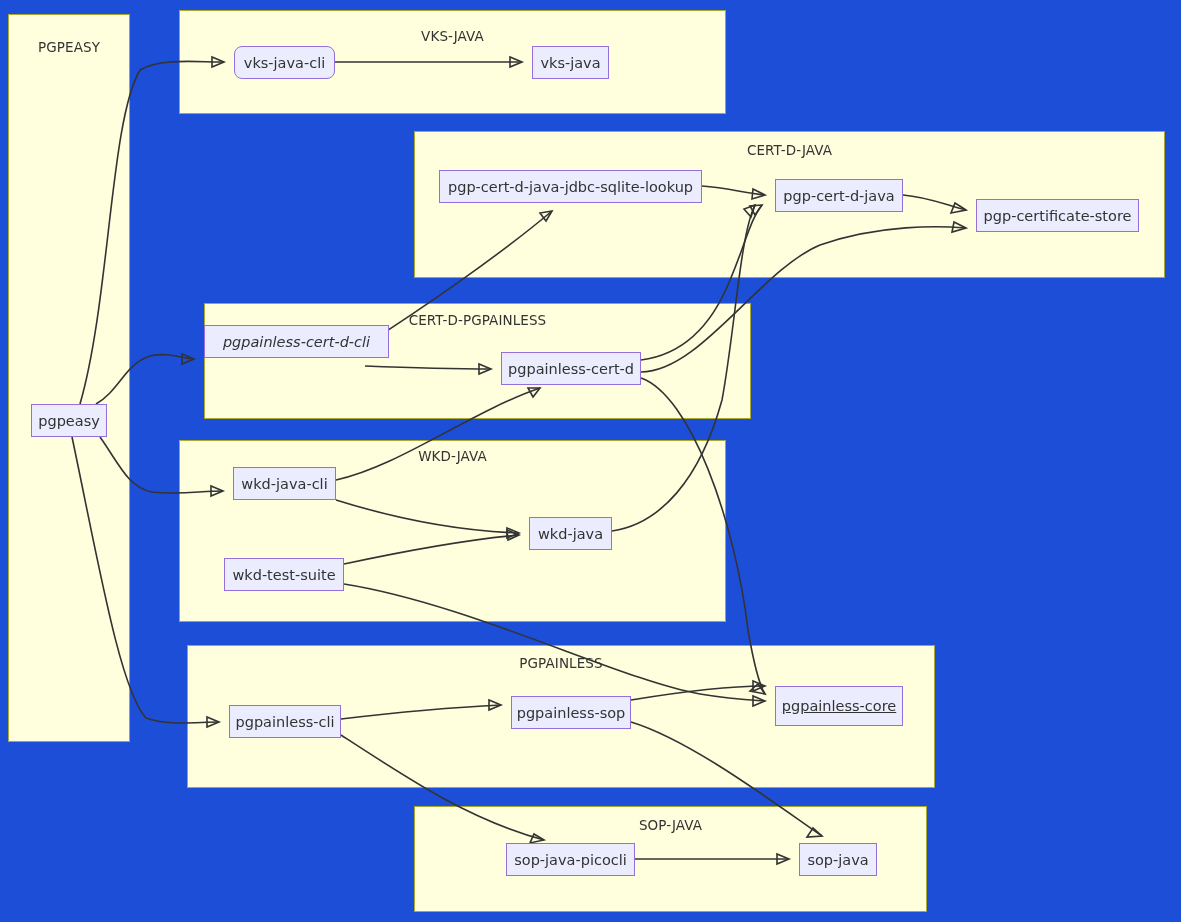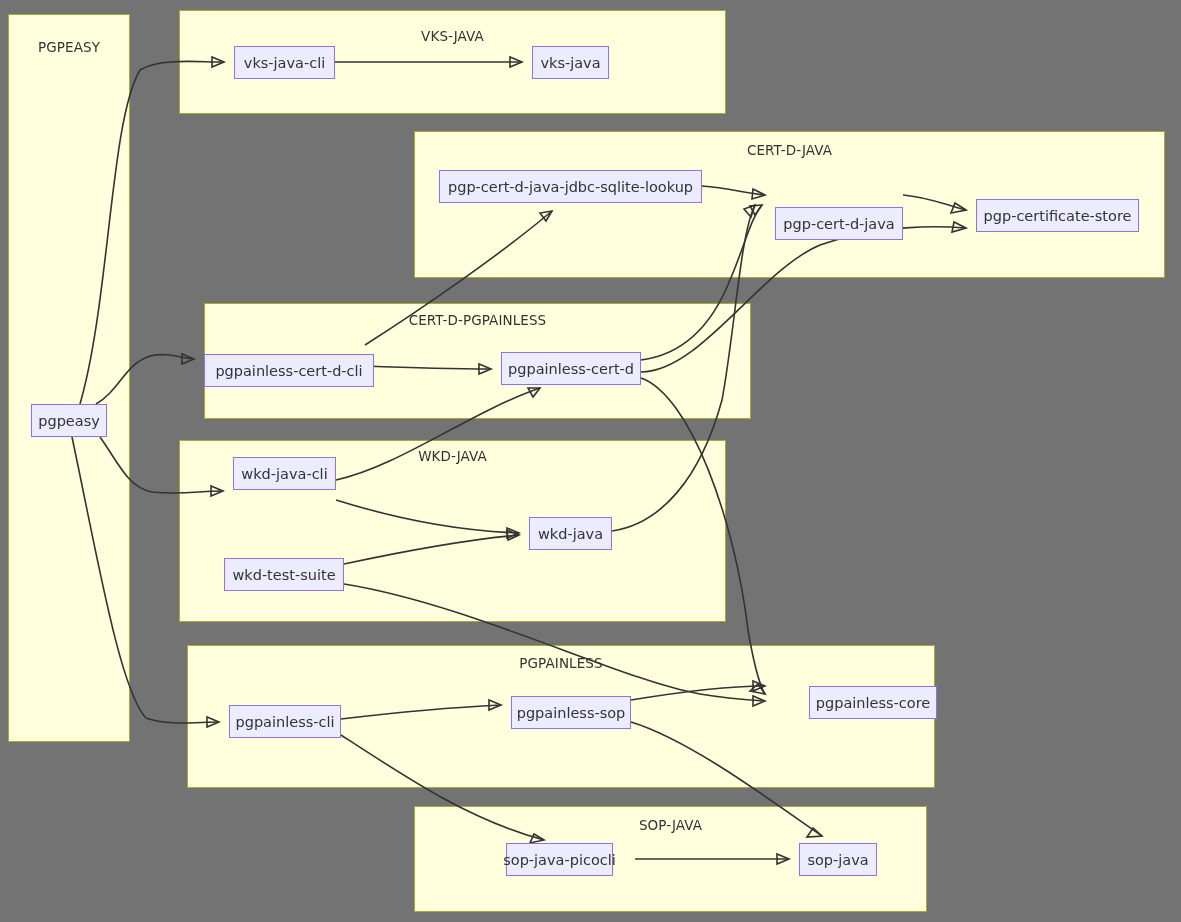--- a/index.html
+++ b/index.html
@@ -4,21 +4,21 @@
 <style>
   html, body {
     margin: 0;
     padding: 0;
     background: #000000;
   }
   #stage {
     position: relative;
     width: 1181px;
     height: 922px;
-    background: #737373;
+    background: #1d4ed8;
     overflow: hidden;
     font-family: "DejaVu Sans", sans-serif;
   }
   .cluster {
     position: absolute;
     background: #ffffde;
     border: 1px solid #aaaa33;
     box-sizing: border-box;
   }
   .cluster-label {
@@ -128,58 +128,58 @@
       <path d="M 631,700 C 680,692 730,686 765,686"></path>
       <path d="M 765,686 L 753,681 L 753,691 Z" fill="#333333" stroke="#333333" stroke-width="1"></path>
       <path d="M 631,722 C 690,740 770,800 822,836"></path>
       <path d="M 822,836 L 813,828 L 807,837 Z" fill="#333333" stroke="#333333" stroke-width="1"></path>
       <path d="M 635,859 L 789,859"></path>
       <path d="M 789,859 L 777,854 L 777,864 Z" fill="#333333" stroke="#333333" stroke-width="1"></path>
     </svg>
     <div class="node" style="left: 31px; top: 404px; width: 76px; height: 33px;">
       <span>pgpeasy</span>
     </div>
-    <div class="node" style="left: 234px; top: 46px; width: 101px; height: 33px;">
+    <div class="node" style="left: 234px; top: 46px; width: 101px; height: 33px; border-radius: 8px;">
       <span>vks-java-cli</span>
     </div>
     <div class="node" style="left: 532px; top: 46px; width: 77px; height: 33px;">
       <span>vks-java</span>
     </div>
     <div class="node" style="left: 439px; top: 170px; width: 263px; height: 33px;">
       <span>pgp-cert-d-java-jdbc-sqlite-lookup</span>
     </div>
-    <div class="node" style="left: 775px; top: 179px; width: 128px; height: 33px; margin-top: 28px;">
+    <div class="node" style="left: 775px; top: 179px; width: 128px; height: 33px;">
       <span>pgp-cert-d-java</span>
     </div>
     <div class="node" style="left: 976px; top: 199px; width: 163px; height: 33px;">
       <span>pgp-certificate-store</span>
     </div>
-    <div class="node" style="left: 204px; top: 354px; width: 170px; height: 33px;">
+    <div class="node" style="left: 204px; top: 325px; width: 185px; height: 33px; font-style: italic;">
       <span>pgpainless-cert-d-cli</span>
     </div>
     <div class="node" style="left: 501px; top: 352px; width: 140px; height: 33px; text-align: center;">
       <span>pgpainless-cert-d</span>
     </div>
-    <div class="node" style="left: 233px; top: 457px; width: 103px; height: 33px;">
+    <div class="node" style="left: 233px; top: 467px; width: 103px; height: 33px;">
       <span>wkd-java-cli</span>
     </div>
     <div class="node" style="left: 529px; top: 517px; width: 83px; height: 33px;">
       <span>wkd-java</span>
     </div>
     <div class="node" style="left: 224px; top: 558px; width: 120px; height: 33px;">
       <span>wkd-test-suite</span>
     </div>
     <div class="node" style="left: 229px; top: 705px; width: 112px; height: 33px;">
       <span>pgpainless-cli</span>
     </div>
     <div class="node" style="left: 511px; top: 696px; width: 120px; height: 33px;">
       <span>pgpainless-sop</span>
     </div>
-    <div class="node" style="left: 809px; top: 686px; width: 128px; height: 33px;">
+    <div class="node" style="left: 775px; top: 686px; width: 128px; height: 40px; text-decoration: underline;">
       <span>pgpainless-core</span>
     </div>
-    <div class="node" style="left: 506px; top: 843px; width: 107px; height: 33px;">
+    <div class="node" style="left: 506px; top: 843px; width: 129px; height: 33px;">
       <span>sop-java-picocli</span>
     </div>
     <div class="node" style="left: 799px; top: 843px; width: 78px; height: 33px;">
       <span>sop-java</span>
     </div>
   </div>
 
 </body></html>

